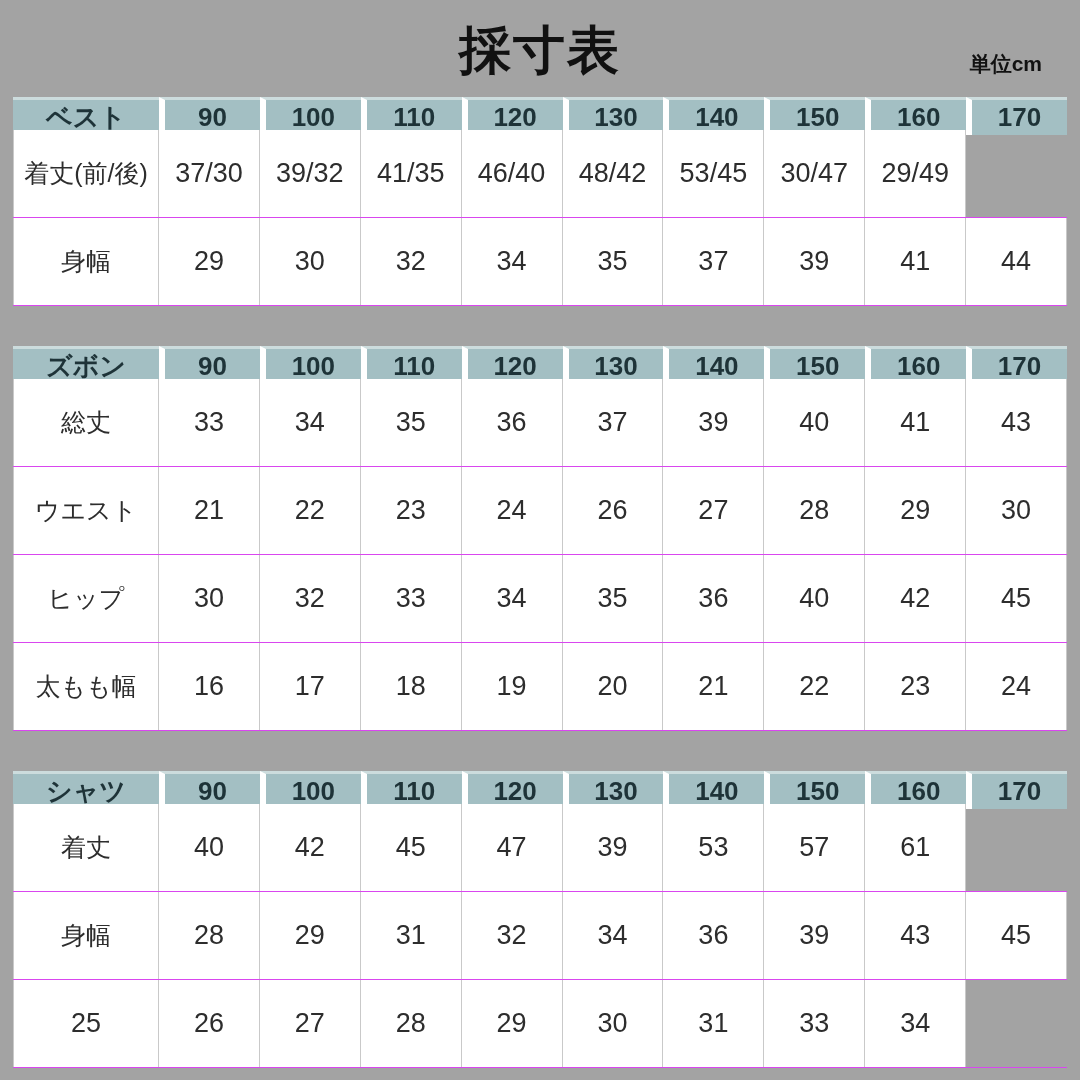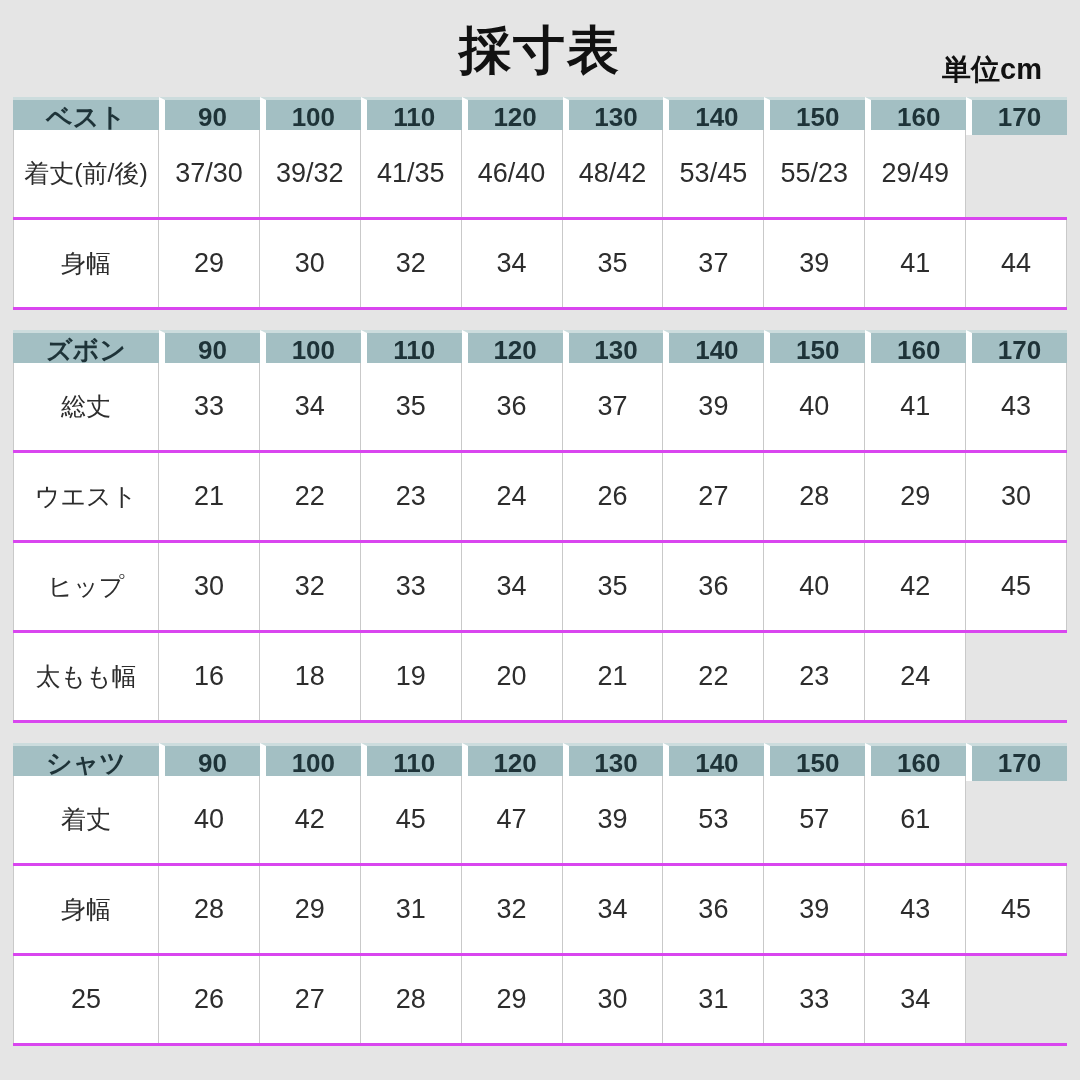--- a/index.html
+++ b/index.html
@@ -4,21 +4,21 @@
 <style>
   html, body {
     margin: 0;
     padding: 0;
     background: #ffffff;
   }
   .page {
     position: relative;
     width: 1080px;
     height: 1080px;
-    background: #e5e5e5;
+    background: #a3a3a3;
     font-family: "Liberation Sans", "DejaVu Sans", sans-serif;
     color: #2d2d2d;
     overflow: hidden;
   }
   .top-area {
     position: relative;
     height: 97px;
   }
   .page-title {
     text-align: center;
@@ -26,29 +26,29 @@
     font-weight: 600;
     letter-spacing: 2px;
     color: #111111;
     padding-top: 22px;
     line-height: 1.1;
   }
   .unit-label {
     position: absolute;
     top: 50px;
     right: 38px;
-    font-size: 29px;
+    font-size: 21px;
     font-weight: 600;
     color: #111111;
   }
   .tables-wrap {
     padding: 0 13px;
   }
   .size-table {
-    margin-bottom: 20px;
+    margin-bottom: 40px;
   }
   .row {
     display: grid;
     grid-template-columns: 146px repeat(9, 1fr);
   }
   .header-row {
     height: 33px;
   }
   .header-cell {
     background: #a3bfc3;
@@ -58,21 +58,21 @@
     justify-content: center;
     font-size: 26px;
     font-weight: 600;
     border-top: 3px solid #ccdcdd;
   }
   .header-cell + .header-cell {
     border-left: 6px solid #ffffff;
   }
   .data-row {
     height: 87px;
-    border-bottom: 3px solid #d946ef;
+    border-bottom: 1px solid #d946ef;
   }
   .data-cell {
     display: flex;
     align-items: center;
     justify-content: center;
     font-size: 27px;
     color: #2d2d2d;
     border-right: 1px solid #c9c9c9;
     background: #ffffff;
   }
@@ -115,21 +115,21 @@
           <div class="header-cell">170</div>
         </div>
         <div class="row data-row">
           <div class="data-cell label-cell">着丈(前/後)</div>
           <div class="data-cell">37/30</div>
           <div class="data-cell">39/32</div>
           <div class="data-cell">41/35</div>
           <div class="data-cell">46/40</div>
           <div class="data-cell">48/42</div>
           <div class="data-cell">53/45</div>
-          <div class="data-cell">55/23</div>
+          <div class="data-cell">30/47</div>
           <div class="data-cell">29/49</div>
         </div>
         <div class="row data-row">
           <div class="data-cell label-cell">身幅</div>
           <div class="data-cell">29</div>
           <div class="data-cell">30</div>
           <div class="data-cell">32</div>
           <div class="data-cell">34</div>
           <div class="data-cell">35</div>
           <div class="data-cell">37</div>
@@ -183,20 +183,21 @@
           <div class="data-cell">34</div>
           <div class="data-cell">35</div>
           <div class="data-cell">36</div>
           <div class="data-cell">40</div>
           <div class="data-cell">42</div>
           <div class="data-cell">45</div>
         </div>
         <div class="row data-row">
           <div class="data-cell label-cell">太もも幅</div>
           <div class="data-cell">16</div>
+          <div class="data-cell">17</div>
           <div class="data-cell">18</div>
           <div class="data-cell">19</div>
           <div class="data-cell">20</div>
           <div class="data-cell">21</div>
           <div class="data-cell">22</div>
           <div class="data-cell">23</div>
           <div class="data-cell">24</div>
         </div>
       </div>
       <div class="size-table">

